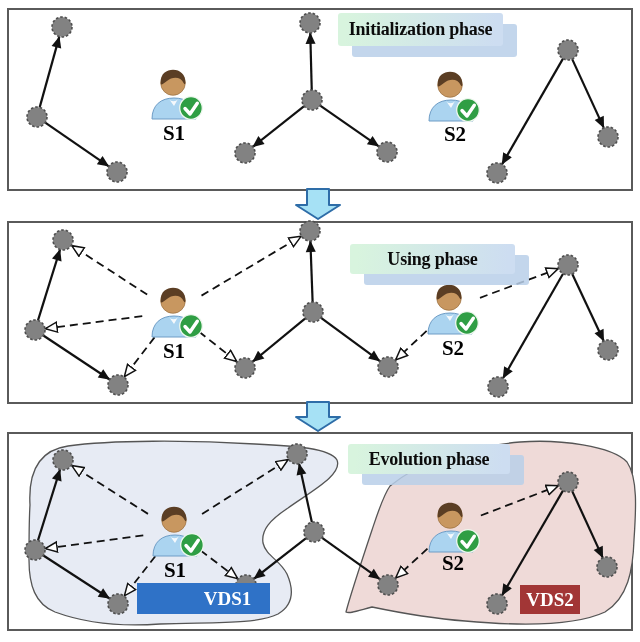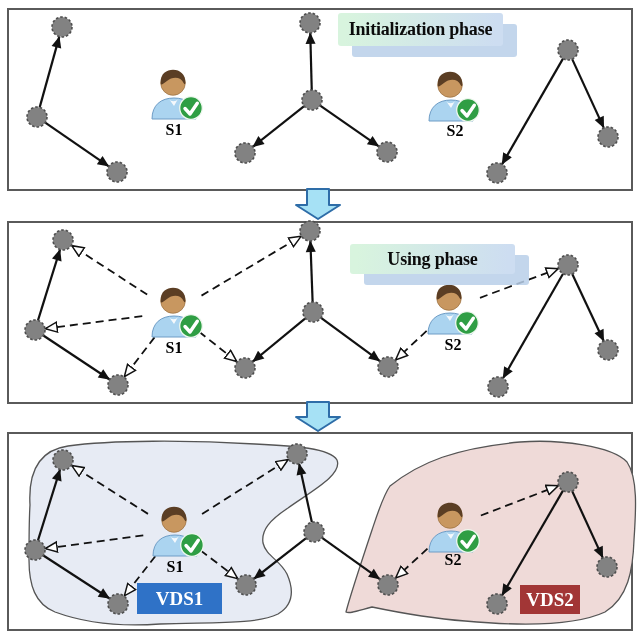--- a/index.html
+++ b/index.html
@@ -13,28 +13,28 @@
   .ptitle-face{position:absolute;left:0;top:0;width:100%;height:100%;
                display:flex;align-items:center;justify-content:center;
                background:linear-gradient(95deg,#d8f4de 5%,#cdddf1 95%);
                border-radius:3px;font-weight:bold;font-size:18px;color:#0b0b0b;
                white-space:nowrap;letter-spacing:-0.2px;}
   .t1{left:338px;top:13px;width:165px;height:33px;}
   .t2{left:350px;top:225px;width:165px;height:30px;margin-top:19px;}
   .t3{left:348px;top:444px;width:162px;height:30px;}
   
   .slabel{position:absolute;z-index:6;transform:translateX(-50%);
-          font-weight:bold;font-size:16px;color:#000;}
+          font-weight:bold;font-size:21px;color:#000;}
   .s1p1{left:174px;top:121px}.s2p1{left:455px;top:122px}
   .s1p2{left:174px;top:339px}.s2p2{left:453px;top:336px}
   .s1p3{left:175px;top:558px}.s2p3{left:453px;top:551px}
   
   .vds{position:absolute;z-index:6;display:flex;align-items:center;justify-content:center;
        color:#ffffff;font-weight:bold;font-size:19px;}
-  .vds1{left:137px;top:583px;width:85px;height:31px;}
+  .vds1{left:137px;top:583px;width:85px;height:31px;padding-left:48px;}
   .vds2{left:520px;top:585px;width:60px;height:29px;}
 </style>
 </head>
 <body>
 
 <div class="stage">
 
   <svg id="diagram" viewBox="0 0 640 642">
     <defs>
       <marker id="mS" markerUnits="userSpaceOnUse" markerWidth="14" markerHeight="12" refX="11.5" refY="5.5" orient="auto">
@@ -171,20 +171,26 @@
     <div class="ptitle-face">
       <span>Initialization phase</span>
     </div>
   </div>
   <div class="ptitle t2">
     <div class="ptitle-shadow"></div>
     <div class="ptitle-face">
       <span>Using phase</span>
     </div>
   </div>
+  <div class="ptitle t3">
+    <div class="ptitle-shadow"></div>
+    <div class="ptitle-face">
+      <span>Evolution phase</span>
+    </div>
+  </div>
 
   <div class="slabel s1p1">S1</div>
   <div class="slabel s2p1">S2</div>
   <div class="slabel s1p2">S1</div>
   <div class="slabel s2p2">S2</div>
   <div class="slabel s1p3">S1</div>
   <div class="slabel s2p3">S2</div>
 
   <div class="vds vds1" style="background: rgb(47, 114, 199);">
     <span>VDS1</span>

